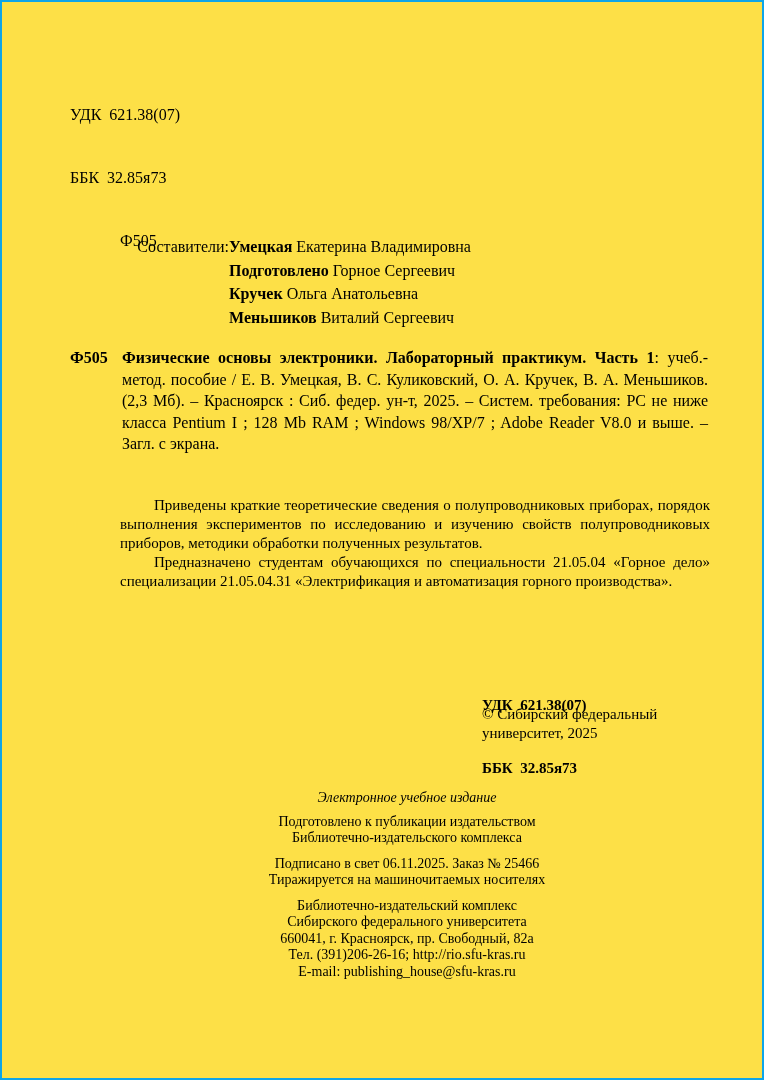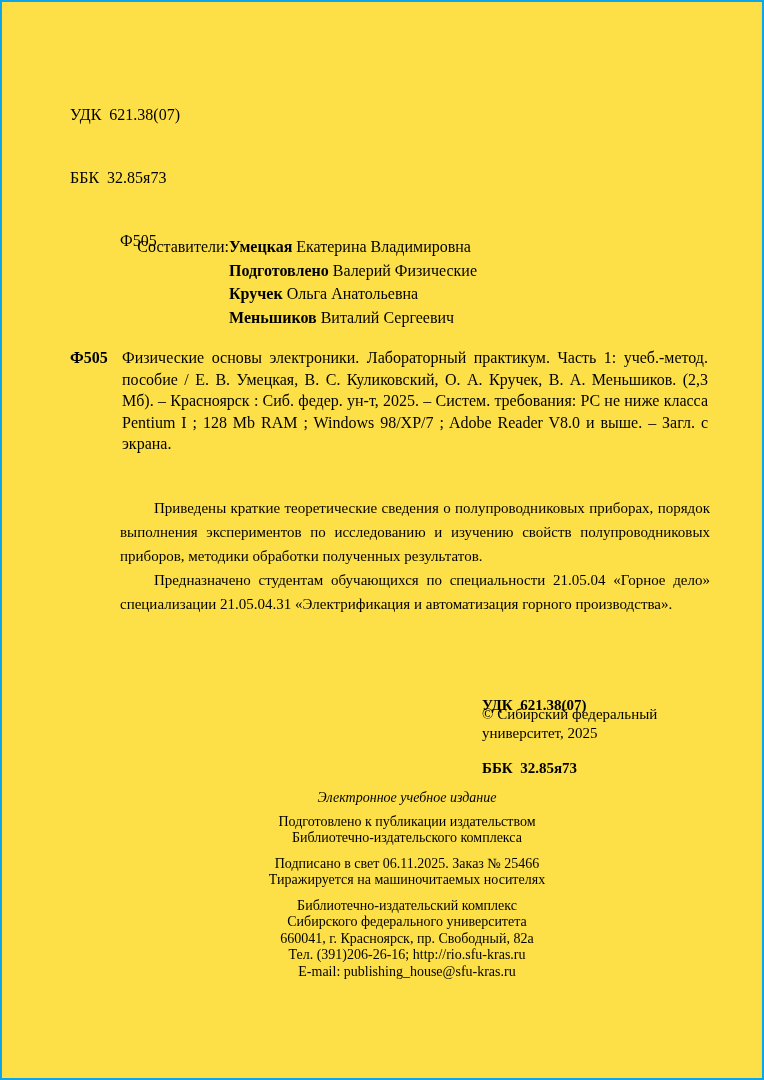--- a/index.html
+++ b/index.html
@@ -49,30 +49,30 @@
     font-size: 16px;
     line-height: 21.6px;
     text-align: justify;
   }
   .catalog .catalog-code {
     position: absolute;
     left: -52px;
     top: 0;
     font-weight: bold;
   }
-  .catalog b { font-weight: normal; }
+  .catalog b { font-weight: bold; }
 
   
   .annotation {
     position: absolute;
     top: 494px;
     left: 118px;
     width: 590px;
     font-size: 15px;
-    line-height: 24px;
+    line-height: 19px;
     text-align: justify;
   }
   .annotation p { text-indent: 34px; }
 
   
   .imprint-codes {
     position: absolute;
     top: 651px;
     left: 480px;
     font-size: 15px;
@@ -110,21 +110,21 @@
   <div class="head-block">
     <div>УДК  621.38(07)</div>
     <div>ББК  32.85я73</div>
     <div class="f-code">Ф505</div>
   </div>
 
   <div class="compilers">
     <div class="label">Составители:</div>
     <div class="names">
       <div class="person"><b>Умецкая</b><span> Екатерина Владимировна</span></div>
-      <div class="person"><b>Подготовлено</b><span> Валерий Физические</span></div>
+      <div class="person"><b>Подготовлено</b><span> Горное Сергеевич</span></div>
       <div class="person"><b>Кручек</b><span> Ольга Анатольевна</span></div>
       <div class="person"><b>Меньшиков</b><span> Виталий Сергеевич</span></div>
     </div>
   </div>
 
   <div class="catalog">
     <span class="catalog-code">Ф505</span>
     <p><b>Физические основы электроники. Лабораторный практикум. Часть 1</b><span>: учеб.-метод. пособие / Е. В. Умецкая, В. С. Куликовский, О. А. Кручек, В. А. Меньшиков. (2,3 Мб). – Красноярск : Сиб. федер. ун-т, 2025. – Систем. требования: PC не ниже класса Pentium I ; 128 Mb RAM ; Windows 98/XP/7 ; Adobe Reader V8.0 и выше. – Загл. с экрана.</span></p>
   </div>
 

